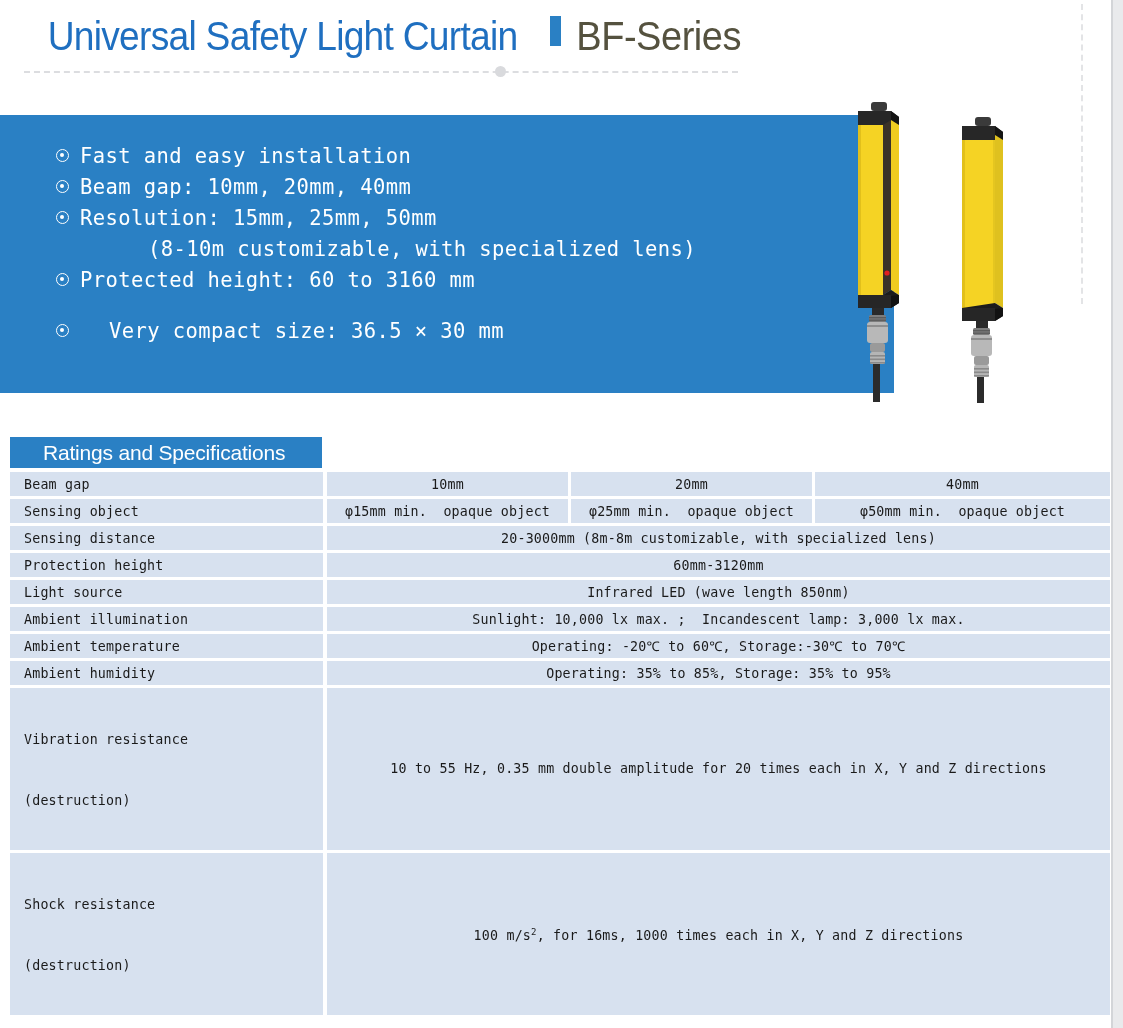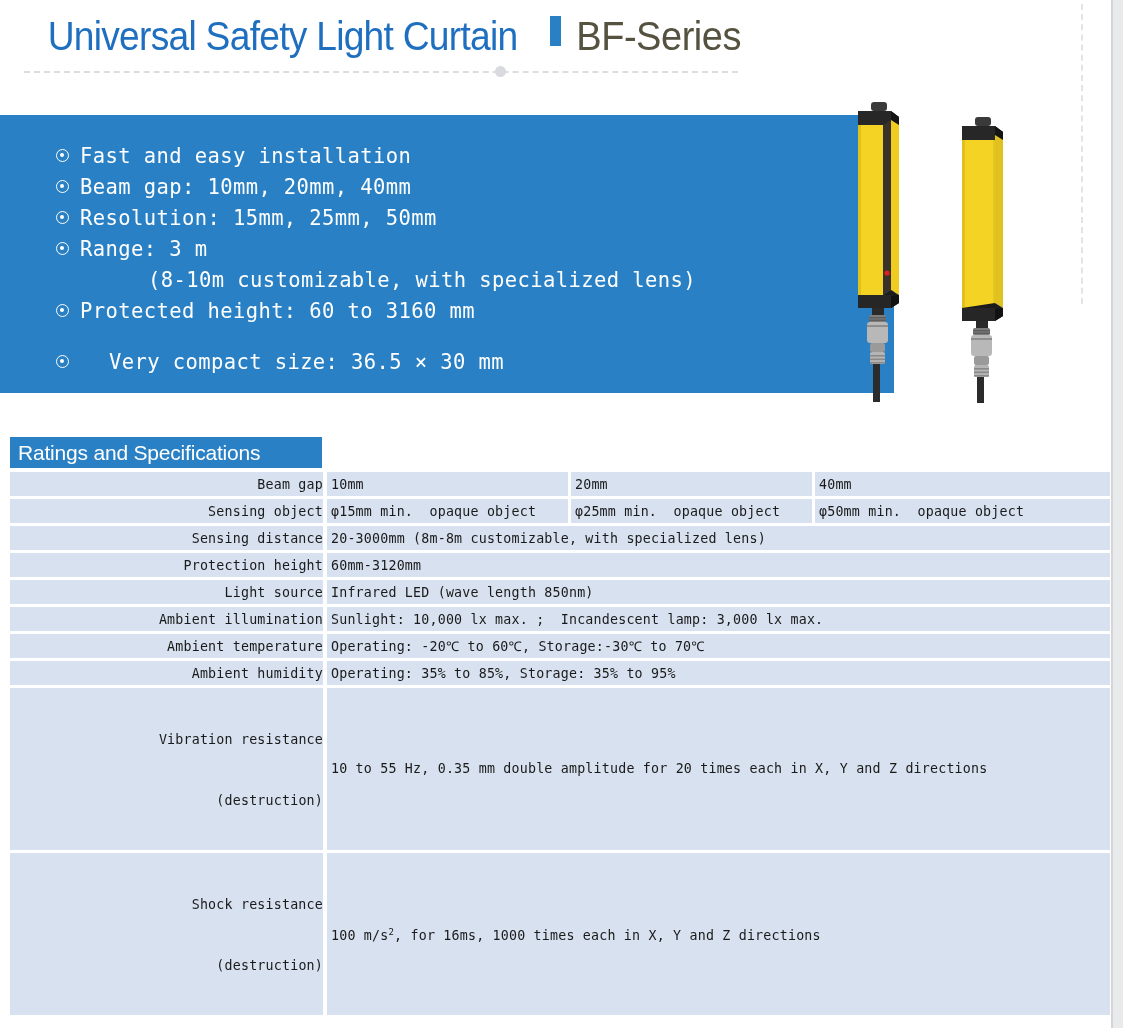--- a/index.html
+++ b/index.html
@@ -155,21 +155,21 @@
   .section-header {
     position: absolute;
     top: 437px; left: 10px;
     width: 312px;
     height: 31px;
     background: #2a80c4;
     color: #ffffff;
     font-family: "Liberation Sans", sans-serif;
     font-size: 21px;
     line-height: 31px;
-    padding-left: 8px;
+    padding-left: 33px;
     letter-spacing: -0.2px;
   }
 
   
   .spec-table {
     position: absolute;
     top: 469px; left: 10px;
     width: 1100px;
     border-collapse: separate;
     border-spacing: 0 3px;
@@ -180,24 +180,24 @@
     color: #1a1a1a;
     font-size: 13.3px;
     letter-spacing: 0.2px;
     height: 24px;
     vertical-align: middle;
     white-space: pre;
   }
   td.lbl {
     width: 317px;
     padding-left: 14px;
-    text-align: right;
+    text-align: left;
   }
   td.val {
-    text-align: left;
+    text-align: center;
     padding: 0 4px;
   }
   tr.r td { border-right: 3px solid #ffffff; }
   tr.r td:last-child { border-right: none; }
   td.lbl { border-right: 4px solid #ffffff !important; }
   td.val3 { width: 244px; }
   td.tall { height: 52px; line-height: 20px; }
   .lbl2 {
     line-height: 19px;
     padding-top: 2px;
@@ -232,24 +232,20 @@
       <div class="feature-item">
         <span class="feature-bullet"></span>
         <span>Beam gap: 10mm, 20mm, 40mm</span>
       </div>
 
       <div class="feature-item">
         <span class="feature-bullet"></span>
         <span>Resolution: 15mm, 25mm, 50mm</span>
       </div>
 
-      <div class="feature-item">
-        <span class="feature-bullet"></span>
-        <span>Range: 3 m</span>
-      </div>
 
       <div class="feature-sub">(8-10m customizable, with specialized lens)</div>
 
       <div class="feature-item">
         <span class="feature-bullet"></span>
         <span>Protected height: 60 to 3160 mm</span>
       </div>
 
       <div class="feature-item gap-above">
         <span class="feature-bullet"></span>

